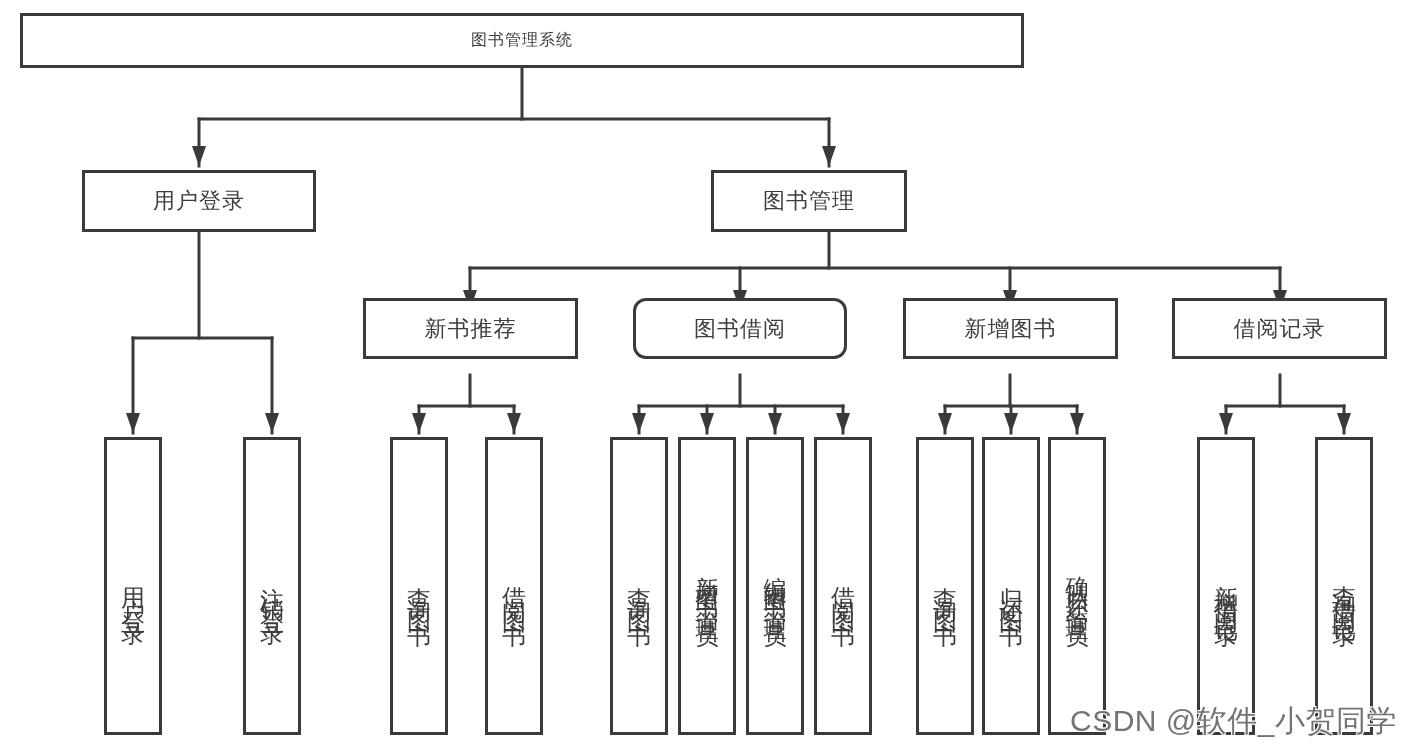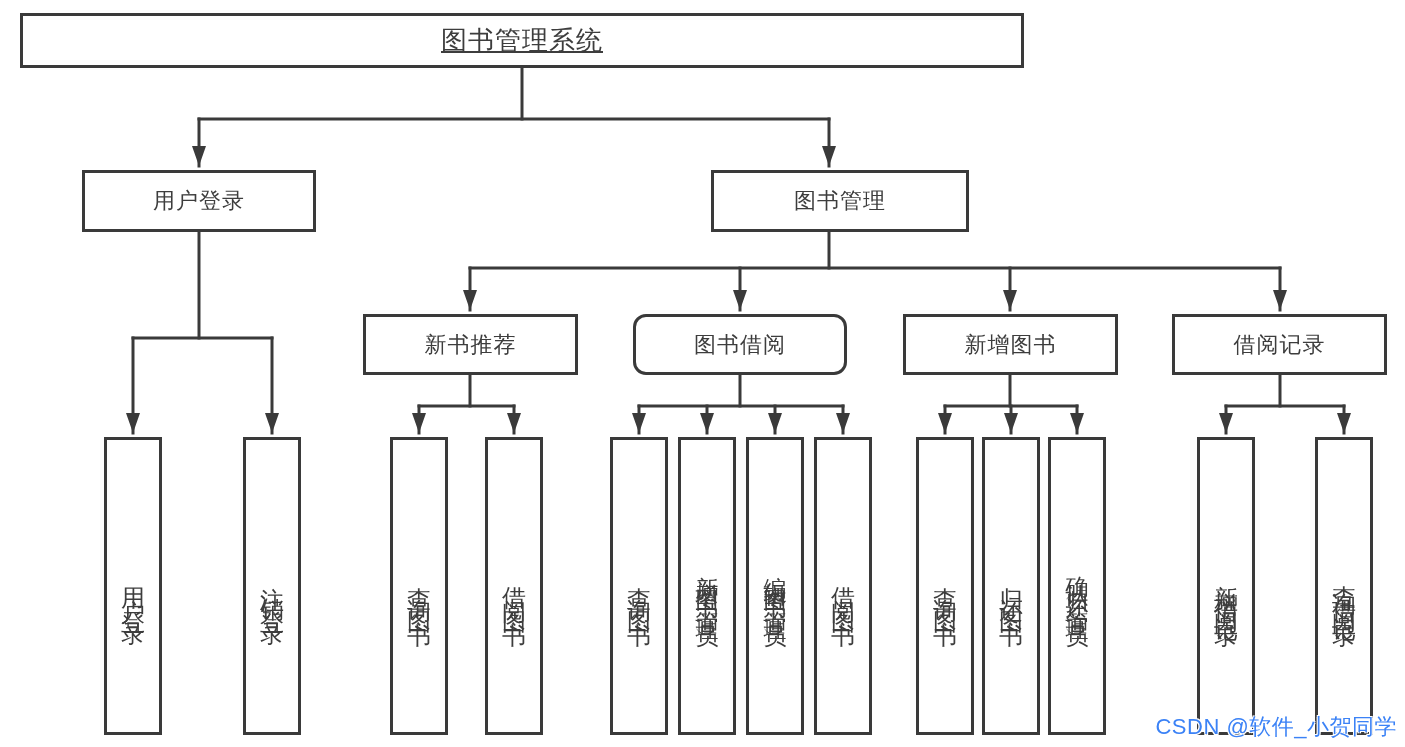--- a/index.html
+++ b/index.html
@@ -29,43 +29,43 @@
     justify-content: center;
     z-index: 2;
   }
   .node .h-label {
     font-size: 22px;
     letter-spacing: 1px;
     color: #3d3d3d;
     white-space: nowrap;
   }
   .root-node { left: 20px; top: 13px; width: 1004px; height: 55px; }
-  .root-node .h-label { font-size: 26px; text-decoration: underline; }
+  .root-node .h-label { font-size: 16px; }
   .branch-node { top: 170px; width: 234px; height: 62px; }
-  .cat-node { top: 314px; width: 215px; height: 61px; }
+  .cat-node { top: 298px; width: 215px; height: 61px; }
   .leaf-node { top: 437px; width: 58px; height: 298px; }
   .v-label {
     writing-mode: vertical-rl;
     text-orientation: mixed;
     font-size: 24px;
     letter-spacing: 12px;
     color: #3d3d3d;
     line-height: 1;
     text-indent: 0;
     margin-bottom: -12px; 
   }
   .v-label.dense  { letter-spacing: 8px;  margin-bottom: -8px; }
   .v-label.xdense { letter-spacing: 7px;  margin-bottom: -7px; font-size: 23px; }
   .watermark {
     position: absolute;
     right: 8px;
     bottom: 5px;
     z-index: 5;
-    font-size: 22px;
-    color: #3b82f6;
+    font-size: 30px;
+    color: #737373;
     letter-spacing: 0.5px;
     text-shadow: -1px -1px 0 #ffffff, 1px -1px 0 #ffffff, -1px 1px 0 #ffffff, 1px 1px 0 #ffffff;
     white-space: nowrap;
   }
 </style>
 </head>
 <body>
 
 <div class="canvas">
 
@@ -131,21 +131,21 @@
     </g>
   </svg>
 
   <div class="node root-node">
     <span class="h-label">图书管理系统</span>
   </div>
 
   <div class="node branch-node" style="left:82px;">
     <span class="h-label">用户登录</span>
   </div>
-  <div class="node branch-node" style="left:711px; width:258px;">
+  <div class="node branch-node" style="left:711px; width:196px;">
     <span class="h-label">图书管理</span>
   </div>
 
   <div class="node cat-node" style="left:363px;">
     <span class="h-label">新书推荐</span>
   </div>
   <div class="node cat-node" style="left:633px; width:214px;border-radius:13px;">
     <span class="h-label">图书借阅</span>
   </div>
   <div class="node cat-node" style="left:903px;">

